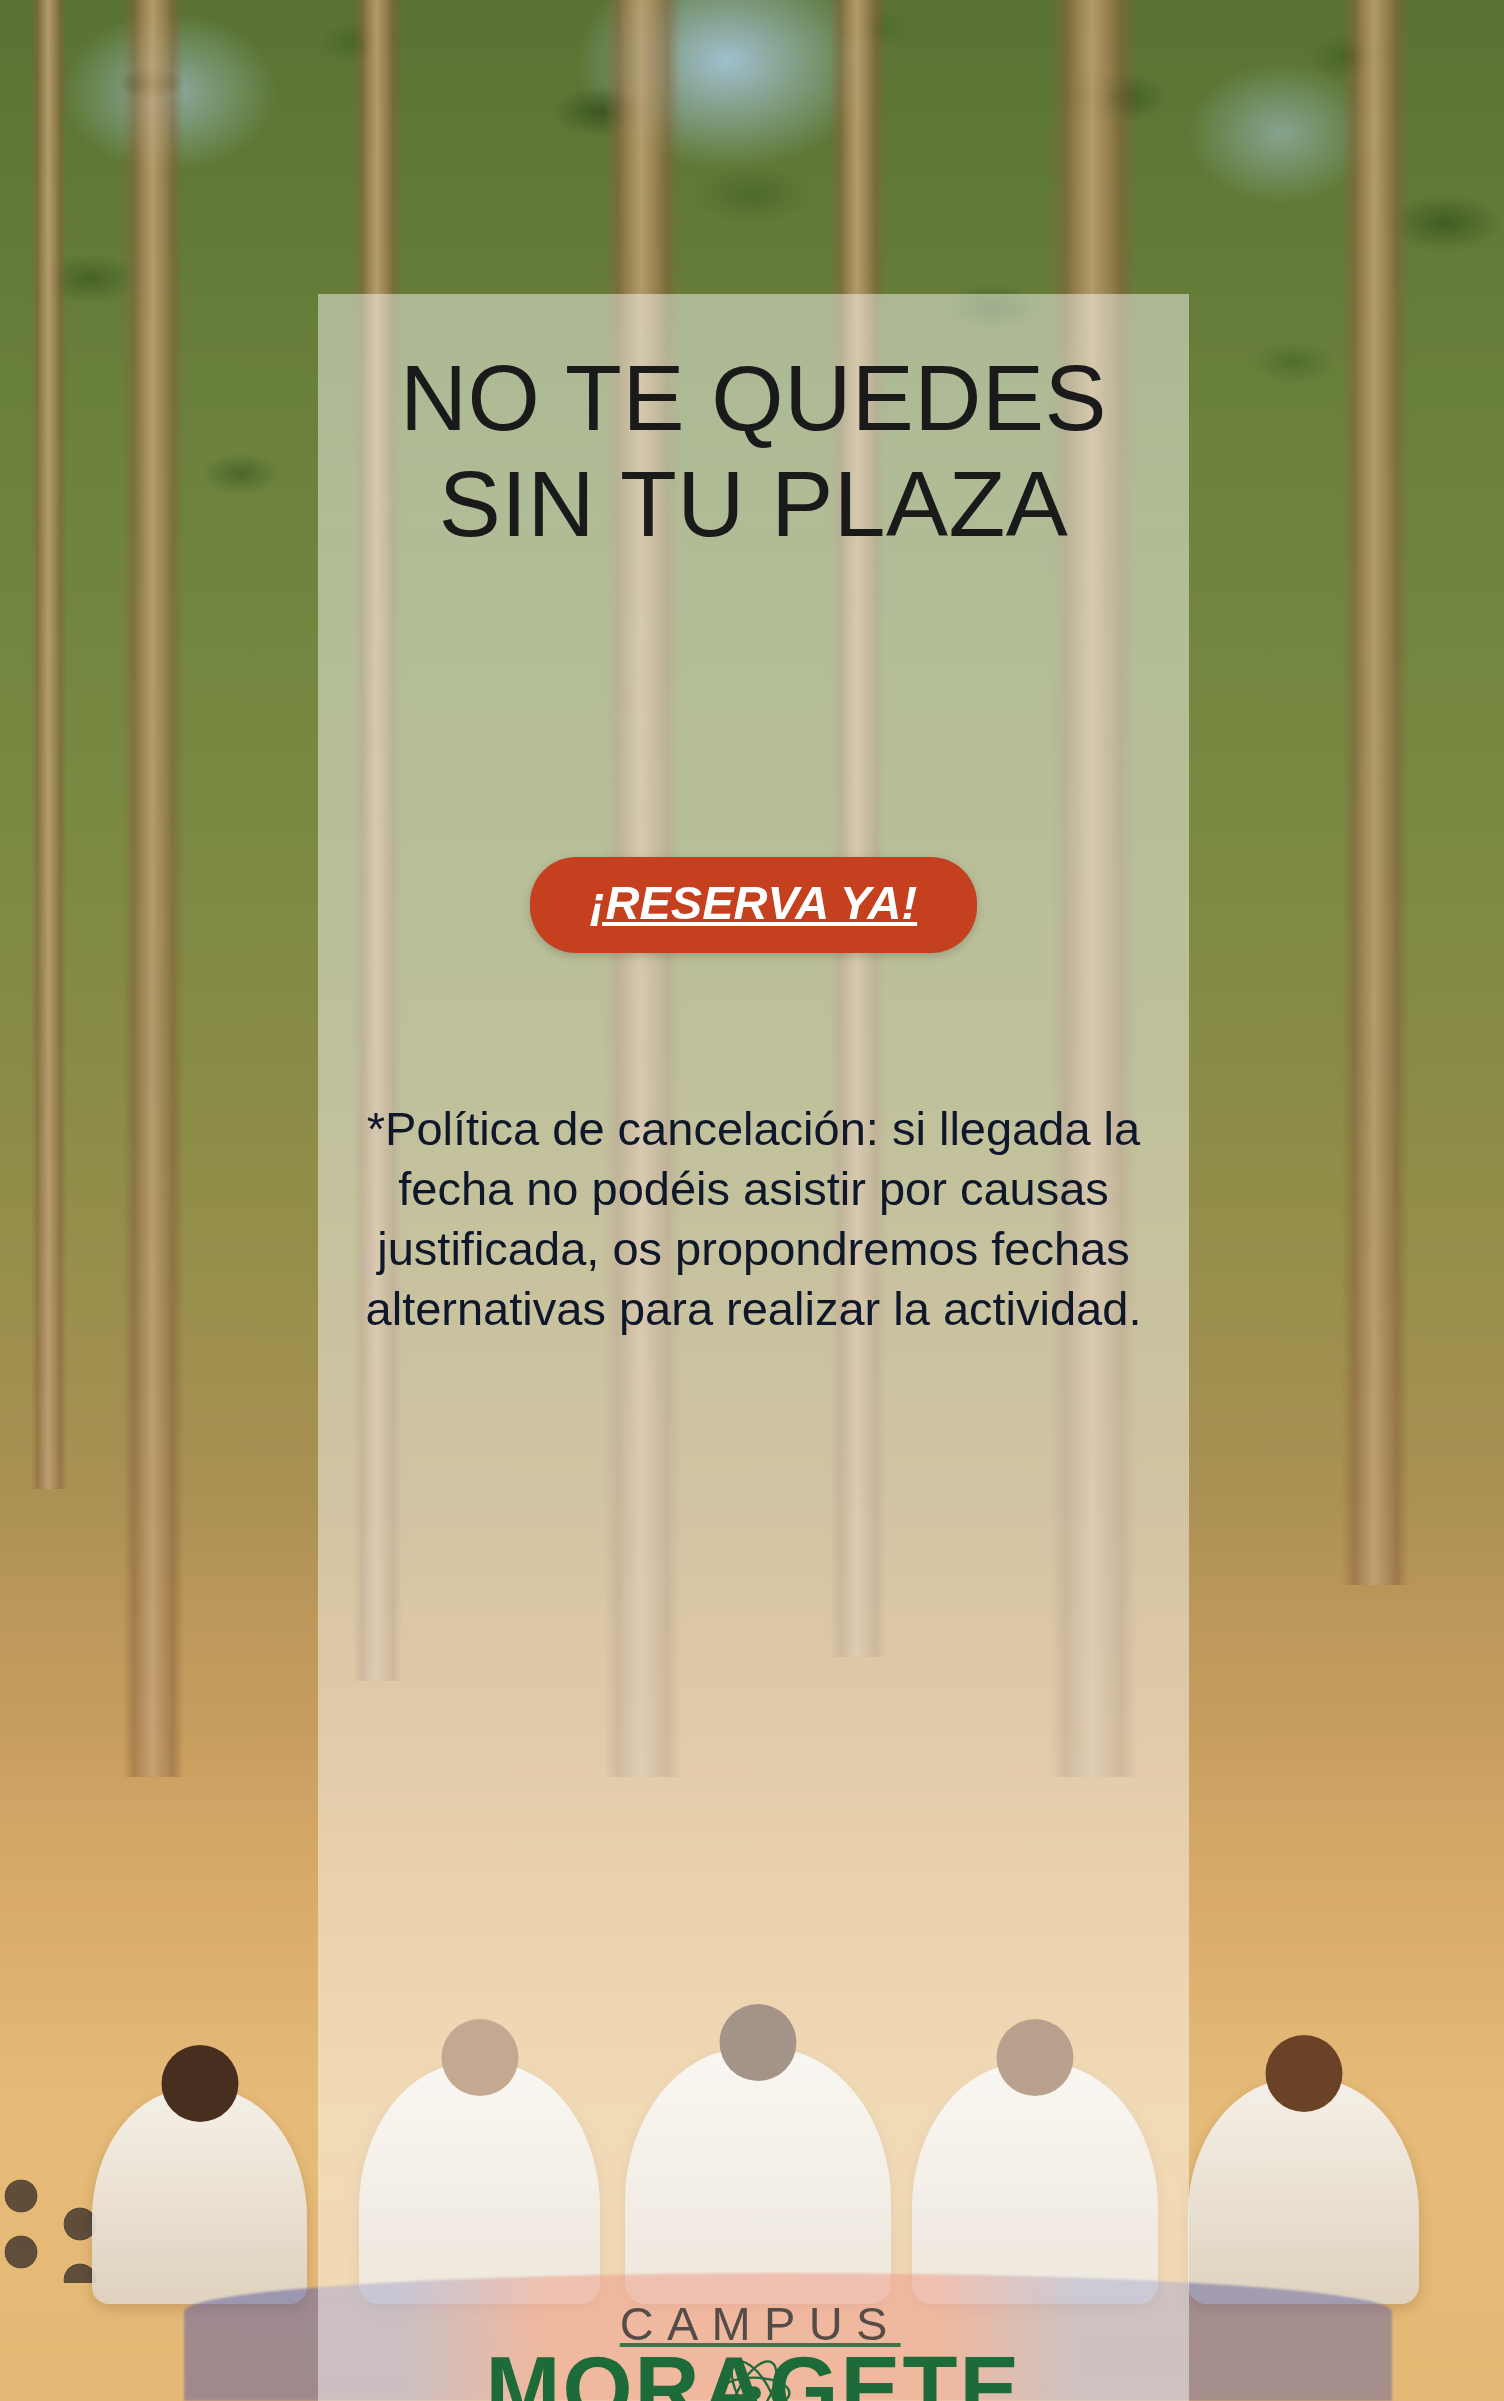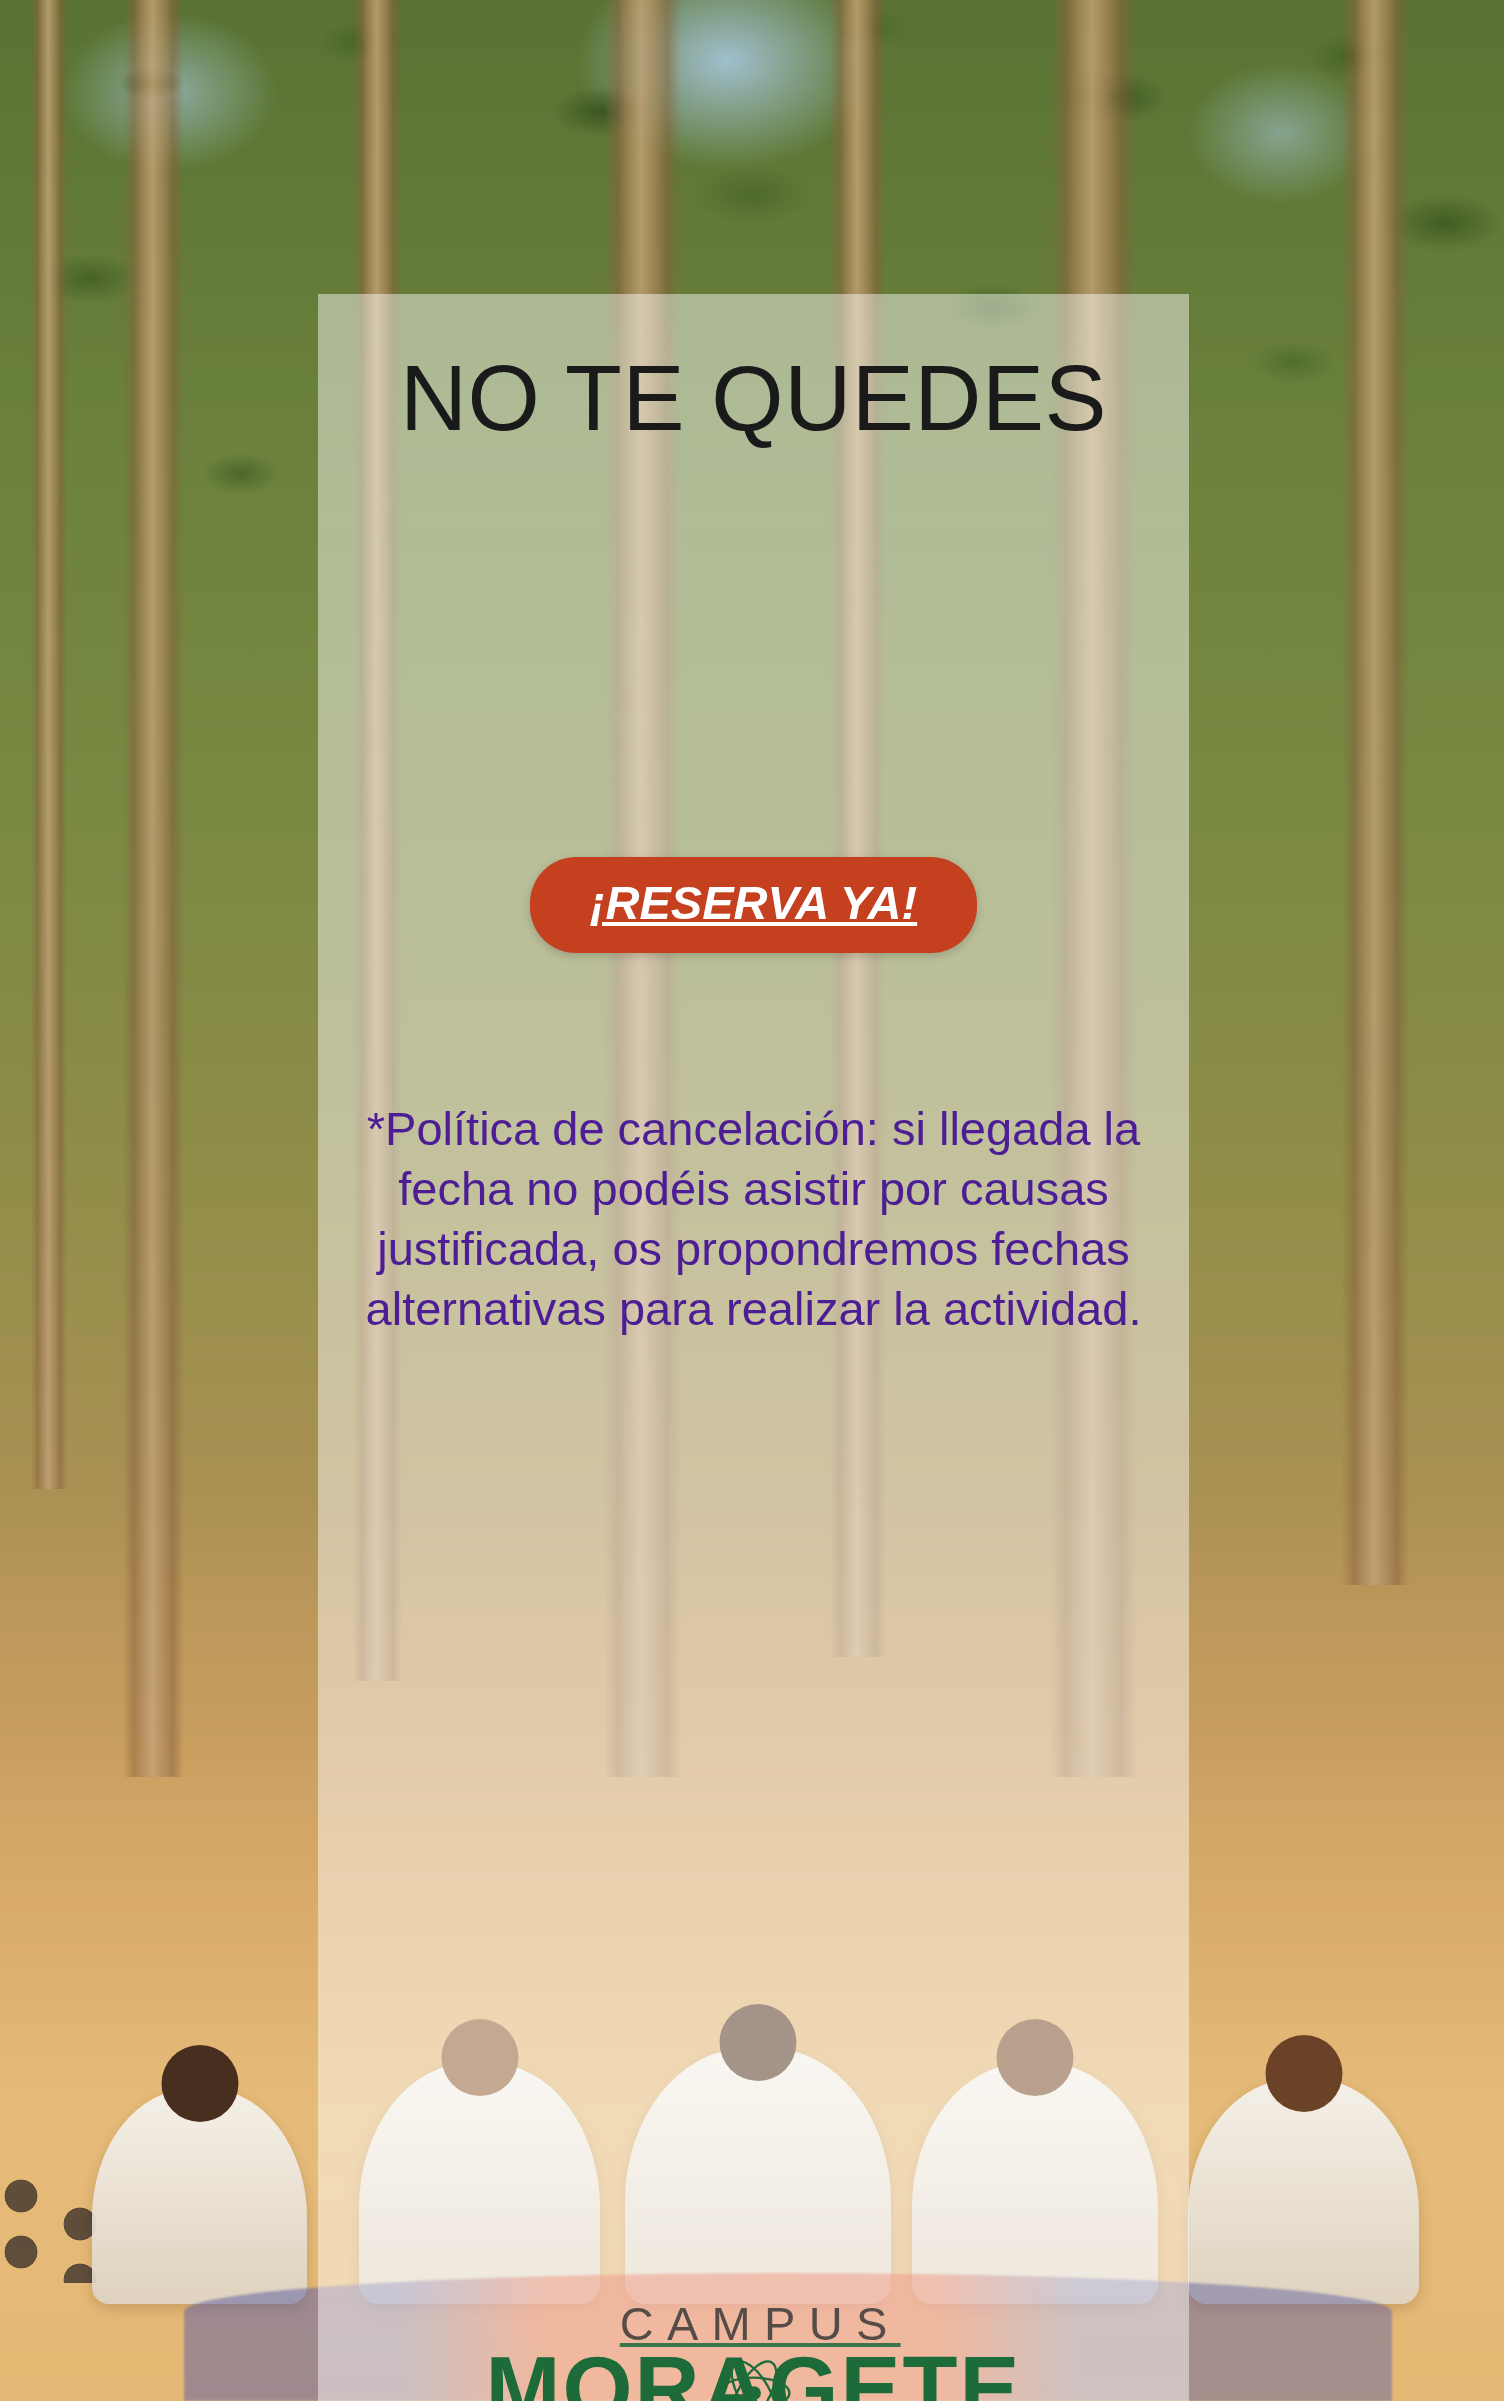--- a/index.html
+++ b/index.html
@@ -187,21 +187,21 @@
     border: none;
     box-shadow: 0 3.1px 9.2px rgba(0,0,0,.18);
     font-family: "Liberation Sans", sans-serif;
     cursor: pointer;
   }
 
   .body-text {
     position: absolute;
     left: 20.5px; right: 20.5px;
     text-align: center;
-    color: #4c1d95;
+    color: #0f172a;
     font-size: 47px;
     line-height: 1.28;
     font-weight: 400;
   }
   .body-1 { top: 758px; }
   .body-2 { top: 1204px; }
 
   
   .logo {
     position: absolute;
@@ -272,20 +272,21 @@
     </div>
 
     <div class="ground-mat"></div>
     <div class="bg-grade"></div>
   </div>
 
   <div class="panel">
 
     <div class="headline">
       <div>NO TE QUEDES</div>
+      <div>SIN TU PLAZA</div>
     </div>
 
     <div class="cta-wrap">
       <button class="cta-button">¡RESERVA YA!</button>
     </div>
 
     <p class="body-text body-1">*Política de cancelación: si llegada la fecha no podéis asistir por causas justificada, os propondremos fechas alternativas para realizar la actividad.</p>
 
     <div class="logo">
       <div class="logo-top">CAMPUS</div>

